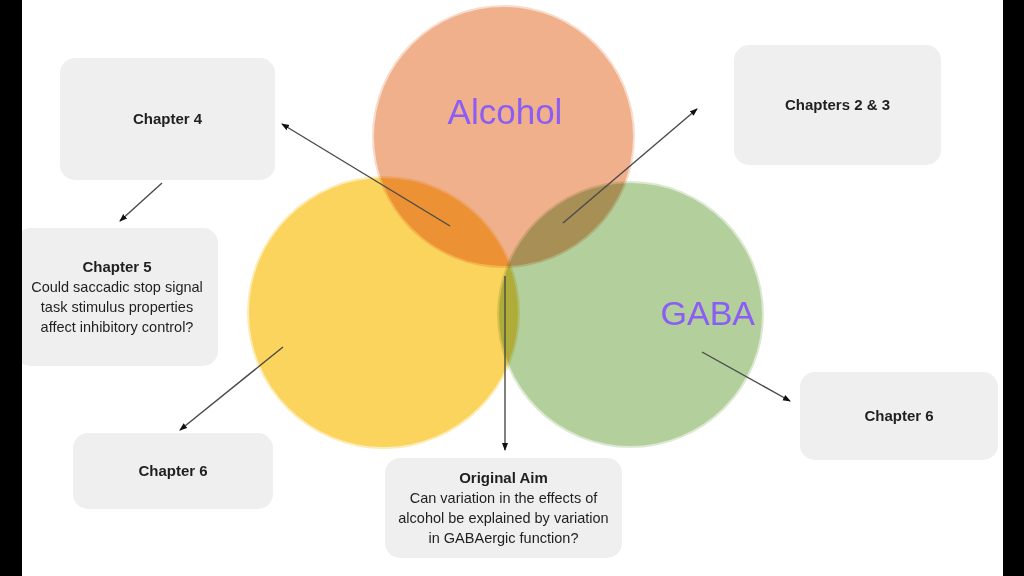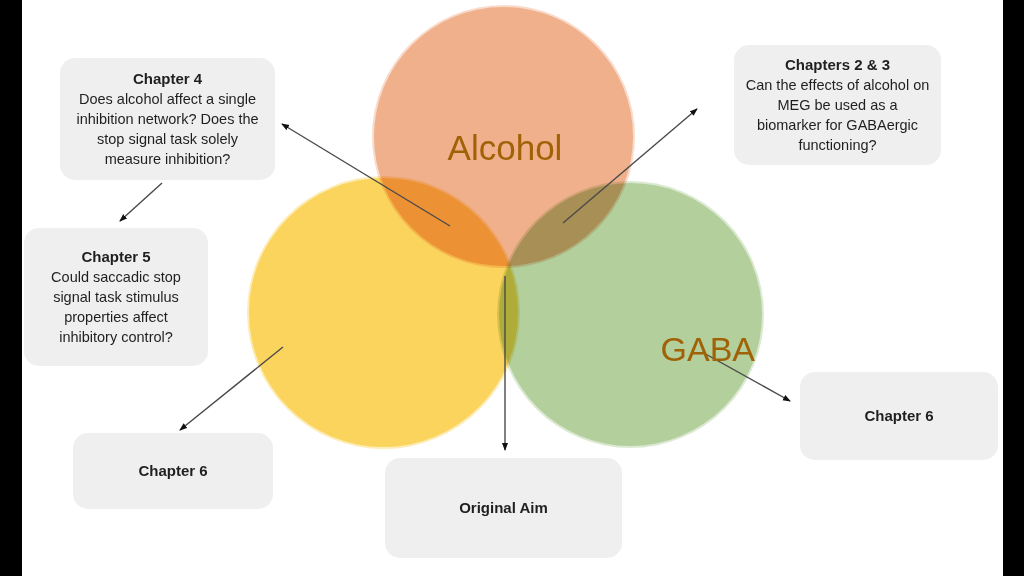--- a/index.html
+++ b/index.html
@@ -17,42 +17,41 @@
     position:absolute;border-radius:50%;
     mix-blend-mode:multiply;
     border:2px solid rgba(255,255,255,0.55);
     box-sizing:border-box;
   }
   .circle.alcohol{left:372px;top:5px;width:263px;height:263px;background:#f0b08c;}
   .circle.inhibitory{left:247px;top:176px;width:273px;height:273px;background:#fbd45e;}
   .circle.gaba{left:497px;top:181px;width:267px;height:267px;background:#b2cf9c;}
 
   .venn-label{
-    position:absolute;text-align:center;color:#a16207;z-index:3;
+    position:absolute;text-align:center;color:#8b5cf6;z-index:3;
     white-space:pre-line;
-    margin-top:36px;
   }
   .venn-label.alcohol{left:380px;top:92px;width:250px;font-size:35px;}
   .venn-label.inhibitory{left:238px;top:281px;width:250px;font-size:32px;line-height:39px;}
   .venn-label.gaba{left:505px;top:294px;width:250px;font-size:34px;text-align:right;}
 
   
   svg.arrows{position:absolute;left:0;top:0;width:1024px;height:576px;z-index:2;pointer-events:none;}
   svg.arrows line{stroke:#4a4a4a;stroke-width:1.4;}
 
   
   .callout{
     position:absolute;background:#efefef;border-radius:15px;z-index:4;
     display:flex;flex-direction:column;justify-content:center;
     text-align:center;padding:6px 10px;box-sizing:border-box;
   }
   .callout .title{font-weight:700;font-size:15px;line-height:20px;}
   .callout .body{font-size:14.5px;line-height:20px;}
   .callout.chapter4{left:60px;top:58px;width:215px;height:122px;}
-  .callout.chapter5{left:24px;top:228px;width:184px;height:138px;}
+  .callout.chapter5{left:16px;top:228px;width:202px;height:138px;}
   .callout.chapter6-left{left:73px;top:433px;width:200px;height:76px;}
   .callout.original-aim{left:385px;top:458px;width:237px;height:100px;}
   .callout.chapters-2-3{left:705px;top:45px;width:207px;height:120px;margin-left:29px;}
   .callout.chapter6-right{left:800px;top:372px;width:198px;height:88px;}
 </style>
 </head>
 <body>
 
 <div class="stage">
 
@@ -75,38 +74,37 @@
     <line x1="450" y1="226" x2="282" y2="124" marker-end="url(#ah)"></line>
     <line x1="162" y1="183" x2="120" y2="221" marker-end="url(#ah)"></line>
     <line x1="283" y1="347" x2="180" y2="430" marker-end="url(#ah)"></line>
     <line x1="505" y1="276" x2="505" y2="450" marker-end="url(#ah)"></line>
     <line x1="563" y1="223" x2="697" y2="109" marker-end="url(#ah)"></line>
     <line x1="702" y1="352" x2="790" y2="401" marker-end="url(#ah)"></line>
   </svg>
 
   <div class="callout chapter4">
     <div class="title">Chapter 4</div>
-    <div class="body">Does alcohol affect a single inhibition network? Does the stop signal task solely measure inhibition?</div>
   </div>
 
   <div class="callout chapter5">
     <div class="title">Chapter 5</div>
     <div class="body">Could saccadic stop signal task stimulus properties affect inhibitory control?</div>
   </div>
 
   <div class="callout chapter6-left">
     <div class="title">Chapter 6</div>
   </div>
 
   <div class="callout original-aim">
     <div class="title">Original Aim</div>
+    <div class="body">Can variation in the effects of alcohol be explained by variation in GABAergic function?</div>
   </div>
 
   <div class="callout chapters-2-3">
     <div class="title">Chapters 2 &amp; 3</div>
-    <div class="body">Can the effects of alcohol on MEG be used as a biomarker for GABAergic functioning?</div>
   </div>
 
   <div class="callout chapter6-right">
     <div class="title">Chapter 6</div>
   </div>
 
 </div>
 
 </body></html>

